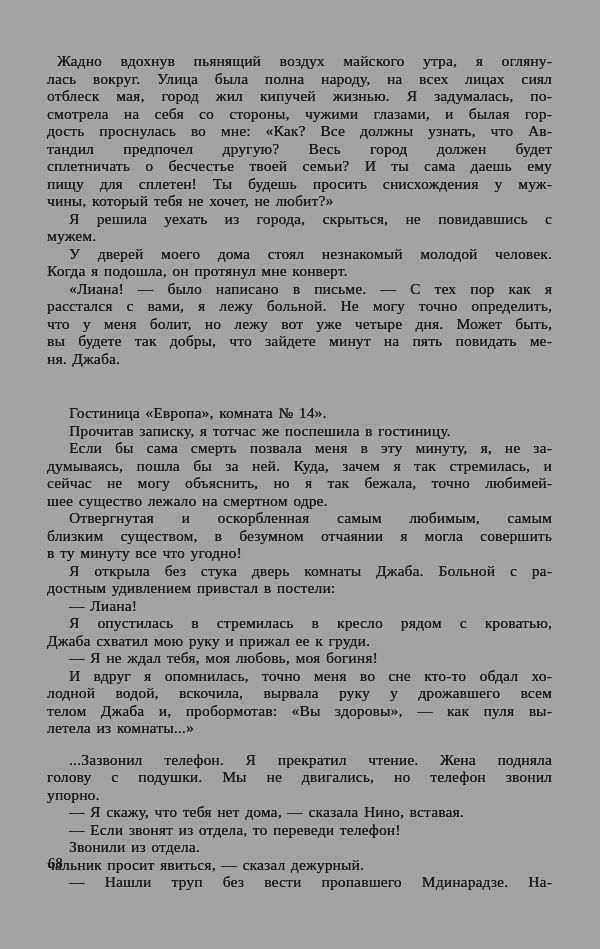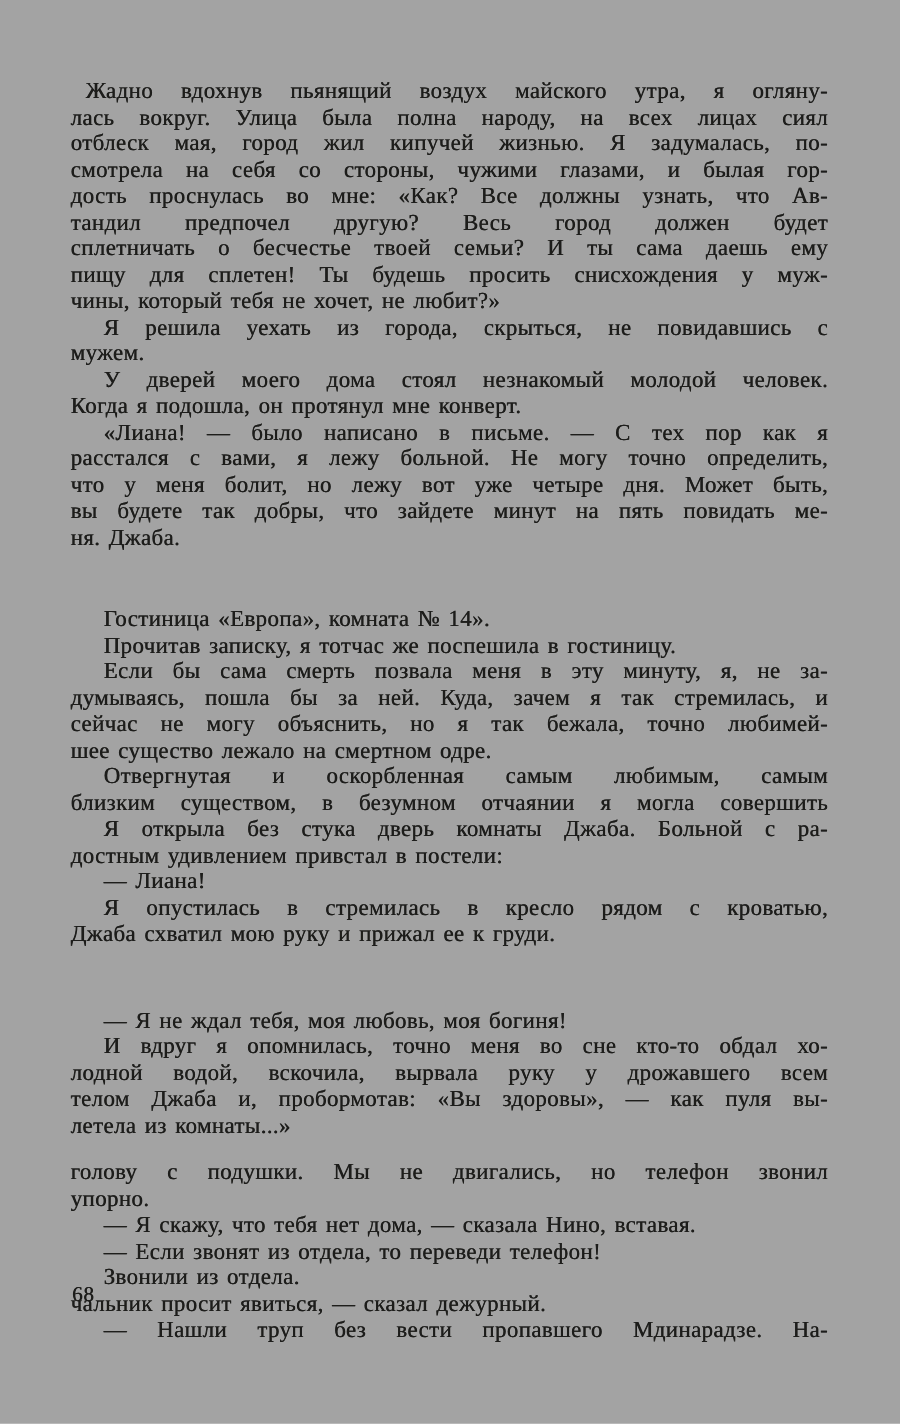--- a/index.html
+++ b/index.html
@@ -92,42 +92,44 @@
       </div>
       <div class="paragraph">
         <div class="line jl" style="text-indent: 22px;">Если бы сама смерть позвала меня в эту минуту, я, не за-</div>
         <div class="line jl">думываясь, пошла бы за ней. Куда, зачем я так стремилась, и</div>
         <div class="line jl">сейчас не могу объяснить, но я так бежала, точно любимей-</div>
         <div class="line">шее существо лежало на смертном одре.</div>
       </div>
       <div class="paragraph">
         <div class="line jl" style="text-indent: 22px;">Отвергнутая и оскорбленная самым любимым, самым</div>
         <div class="line jl">близким существом, в безумном отчаянии я могла совершить</div>
+        <div class="line">в ту минуту все что угодно!</div>
       </div>
       <div class="paragraph">
         <div class="line jl" style="text-indent: 22px;">Я открыла без стука дверь комнаты Джаба. Больной с ра-</div>
         <div class="line">достным удивлением привстал в постели:</div>
       </div>
       <div class="paragraph">
         <div class="line" style="text-indent: 22px;">— Лиана!</div>
       </div>
       <div class="paragraph">
         <div class="line jl" style="text-indent: 22px;">Я опустилась в стремилась в кресло рядом с кроватью,</div>
         <div class="line">Джаба схватил мою руку и прижал ее к груди.</div>
       </div>
       <div class="paragraph">
-        <div class="line" style="text-indent: 22px; margin-top: 40px;">— Я не ждал тебя, моя любовь, моя богиня!</div>
+        <div class="line" style="text-indent: 22px;">— Я не ждал тебя, моя любовь, моя богиня!</div>
       </div>
       <div class="paragraph">
         <div class="line jl" style="text-indent: 22px;">И вдруг я опомнилась, точно меня во сне кто-то обдал хо-</div>
         <div class="line jl">лодной водой, вскочила, вырвала руку у дрожавшего всем</div>
         <div class="line jl">телом Джаба и, пробормотав: «Вы здоровы», — как пуля вы-</div>
         <div class="line">летела из комнаты...»</div>
       </div>
       <div class="paragraph" style="margin-top: 14px;">
+        <div class="line jl" style="text-indent: 22px;">...Зазвонил телефон. Я прекратил чтение. Жена подняла</div>
         <div class="line jl">голову с подушки. Мы не двигались, но телефон звонил</div>
         <div class="line">упорно.</div>
       </div>
       <div class="paragraph">
         <div class="line" style="text-indent: 22px;">— Я скажу, что тебя нет дома, — сказала Нино, вставая.</div>
       </div>
       <div class="paragraph">
         <div class="line" style="text-indent: 22px;">— Если звонят из отдела, то переведи телефон!</div>
       </div>
       <div class="paragraph">

